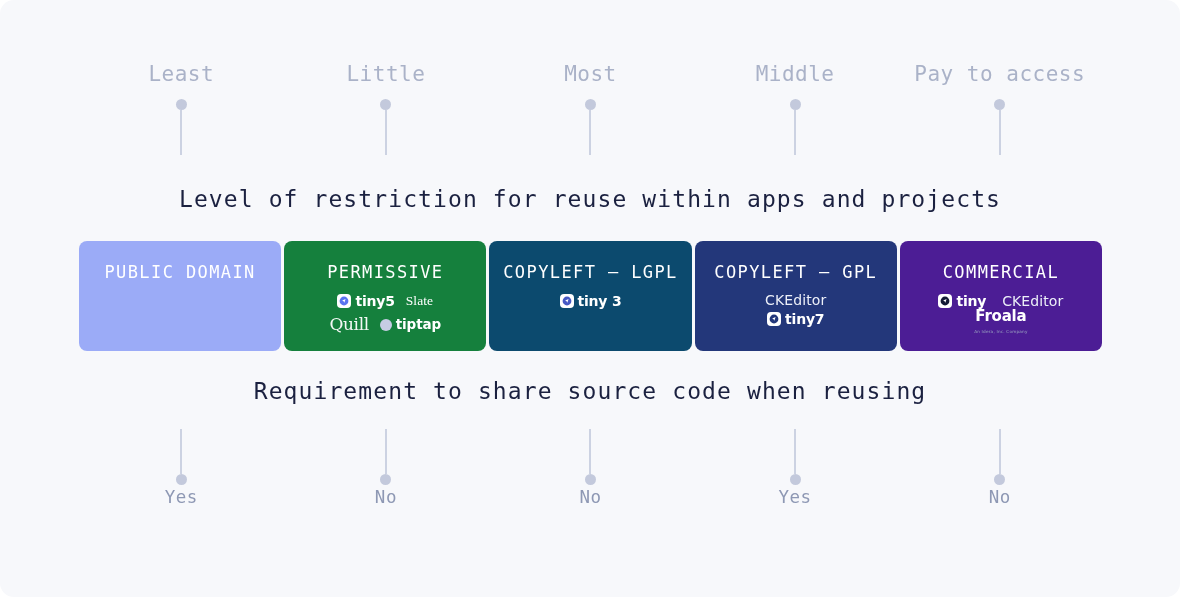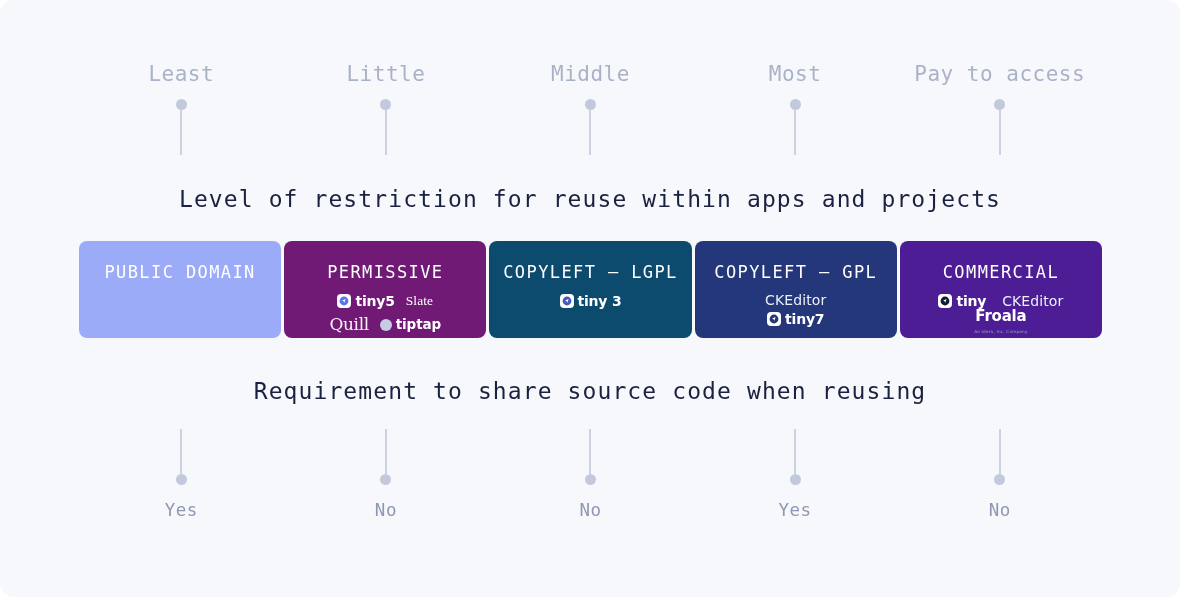--- a/index.html
+++ b/index.html
@@ -79,21 +79,21 @@
   }
   .heading-top { top: 186px; }
   .heading-bottom { top: 378px; }
 
   
   .cards {
     position: absolute;
     left: 79px;
     top: 241px;
     width: 1023px;
-    height: 97px;
+    height: 110px;
     display: flex;
     gap: 3px;
   }
   .card {
     flex: 1 1 0;
     border-radius: 8px;
     position: relative;
     display: flex;
     flex-direction: column;
     align-items: center;
@@ -219,21 +219,21 @@
     font-family: "DejaVu Sans", "Liberation Sans", sans-serif;
   }
 
   
   .scale-bottom { top: 429px; }
   .scale-bottom .scale-label {
     font-size: 17.5px;
     letter-spacing: 0.5px;
     color: #8e98b4;
     white-space: nowrap;
-    margin-top: 15px;
+    margin-top: 2px;
   }
 </style>
 </head>
 <body>
 
 <div id="canvas">
 
   <div class="scale-row scale-top">
     <div class="scale-cell">
       <div class="scale-label">Least</div>
@@ -243,51 +243,51 @@
       </div>
     </div>
     <div class="scale-cell">
       <div class="scale-label">Little</div>
       <div class="pin-down">
         <div class="pin-dot"></div>
         <div class="pin-stem"></div>
       </div>
     </div>
     <div class="scale-cell">
+      <div class="scale-label">Most</div>
+      <div class="pin-down">
+        <div class="pin-dot"></div>
+        <div class="pin-stem"></div>
+      </div>
+    </div>
+    <div class="scale-cell">
       <div class="scale-label">Middle</div>
       <div class="pin-down">
         <div class="pin-dot"></div>
         <div class="pin-stem"></div>
       </div>
     </div>
     <div class="scale-cell">
-      <div class="scale-label">Most</div>
-      <div class="pin-down">
-        <div class="pin-dot"></div>
-        <div class="pin-stem"></div>
-      </div>
-    </div>
-    <div class="scale-cell">
       <div class="scale-label">Pay to access</div>
       <div class="pin-down">
         <div class="pin-dot"></div>
         <div class="pin-stem"></div>
       </div>
     </div>
   </div>
 
   <div class="heading heading-top">Level of restriction for reuse within apps and projects</div>
 
   <div class="cards">
 
     <div class="card" style="background:#9babf7">
       <div class="card-title">PUBLIC DOMAIN</div>
     </div>
 
-    <div class="card" style="background:#701a75">
+    <div class="card" style="background:#15803d">
       <div class="card-title">PERMISSIVE</div>
       <div class="logo-area">
         <div class="logo-line">
           <div class="logo">
             <span class="tiny-mark">
               <svg width="10" height="10" viewBox="0 0 10 10" aria-hidden="true">
                 <circle cx="5" cy="5" r="4.4" fill="#5a74f0"></circle>
                 <path d="M6.6 3.1 L3.1 4.6 L4.6 5.3 L5.3 6.8 Z" fill="#ffffff"></path>
               </svg>
             </span>

